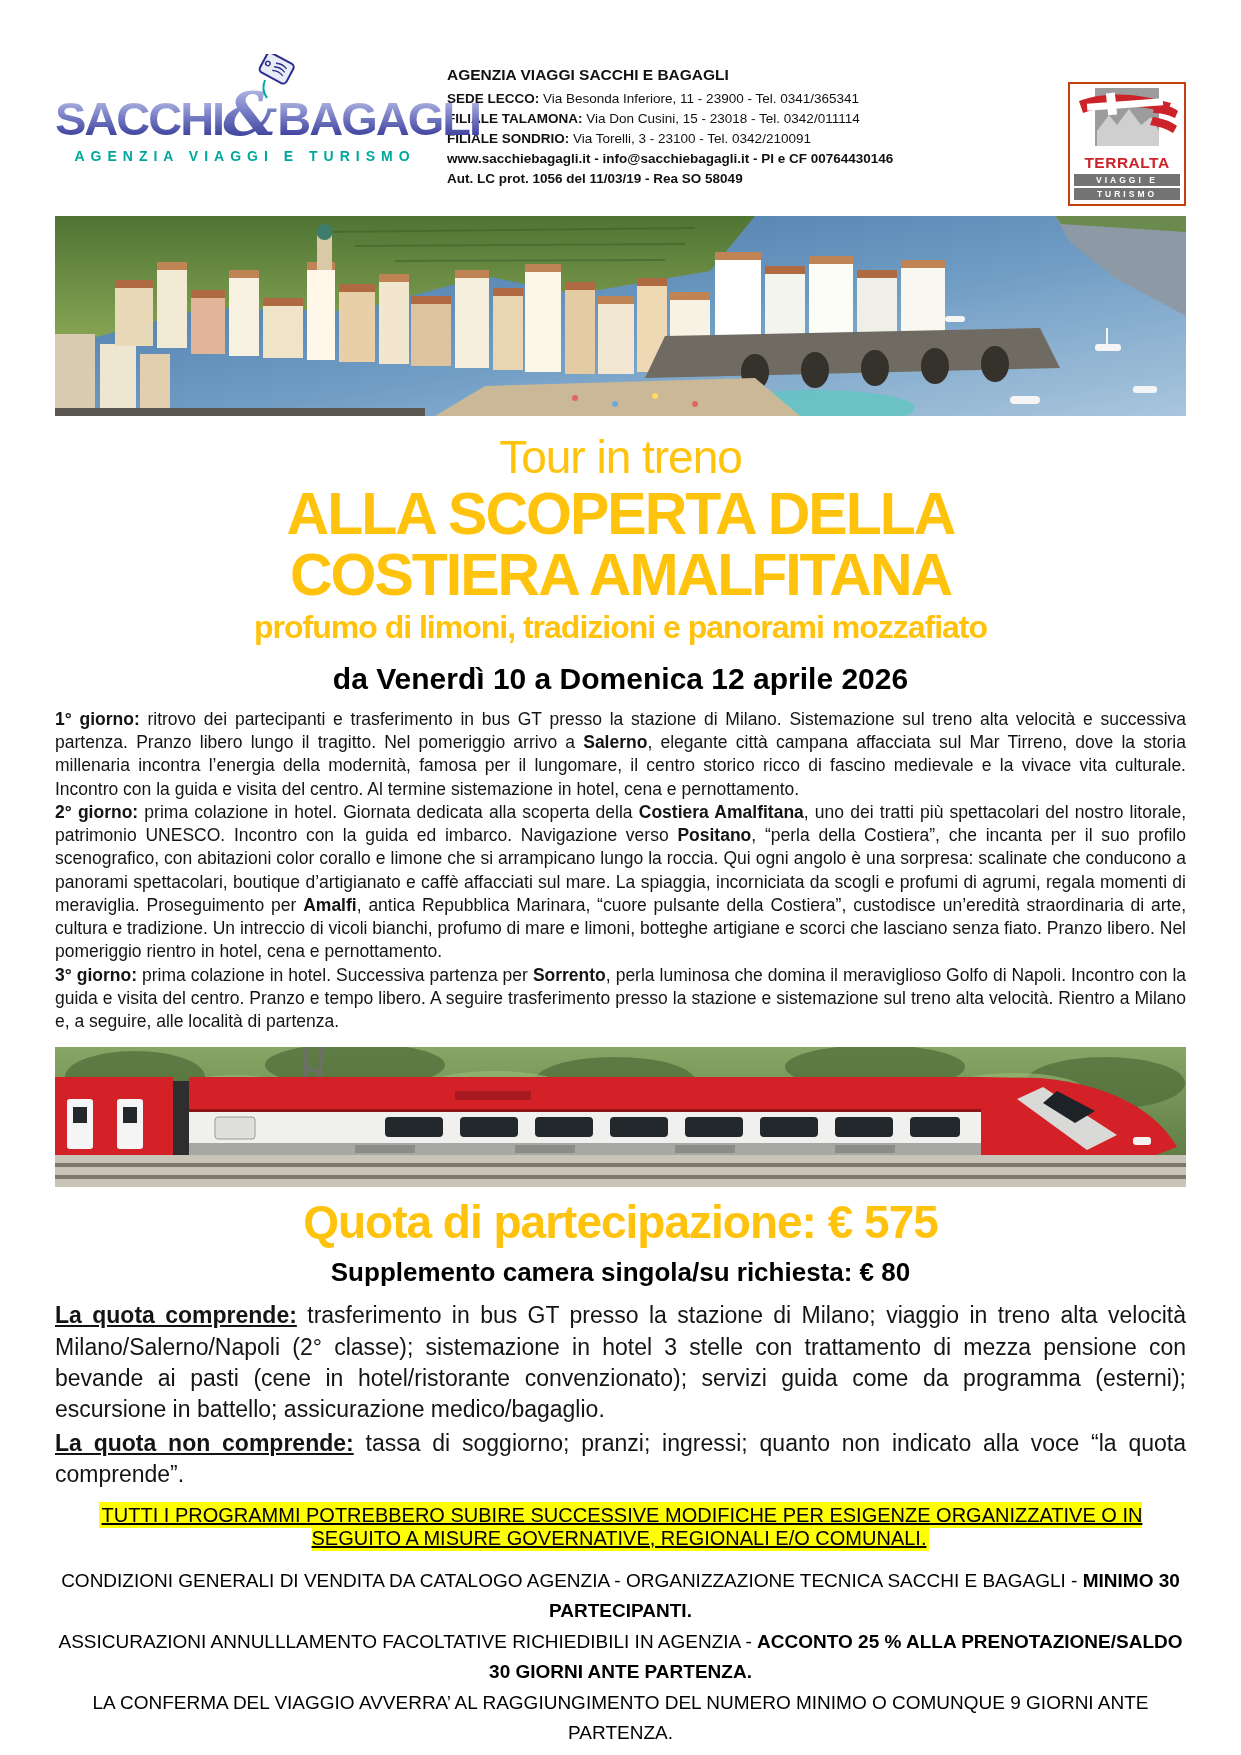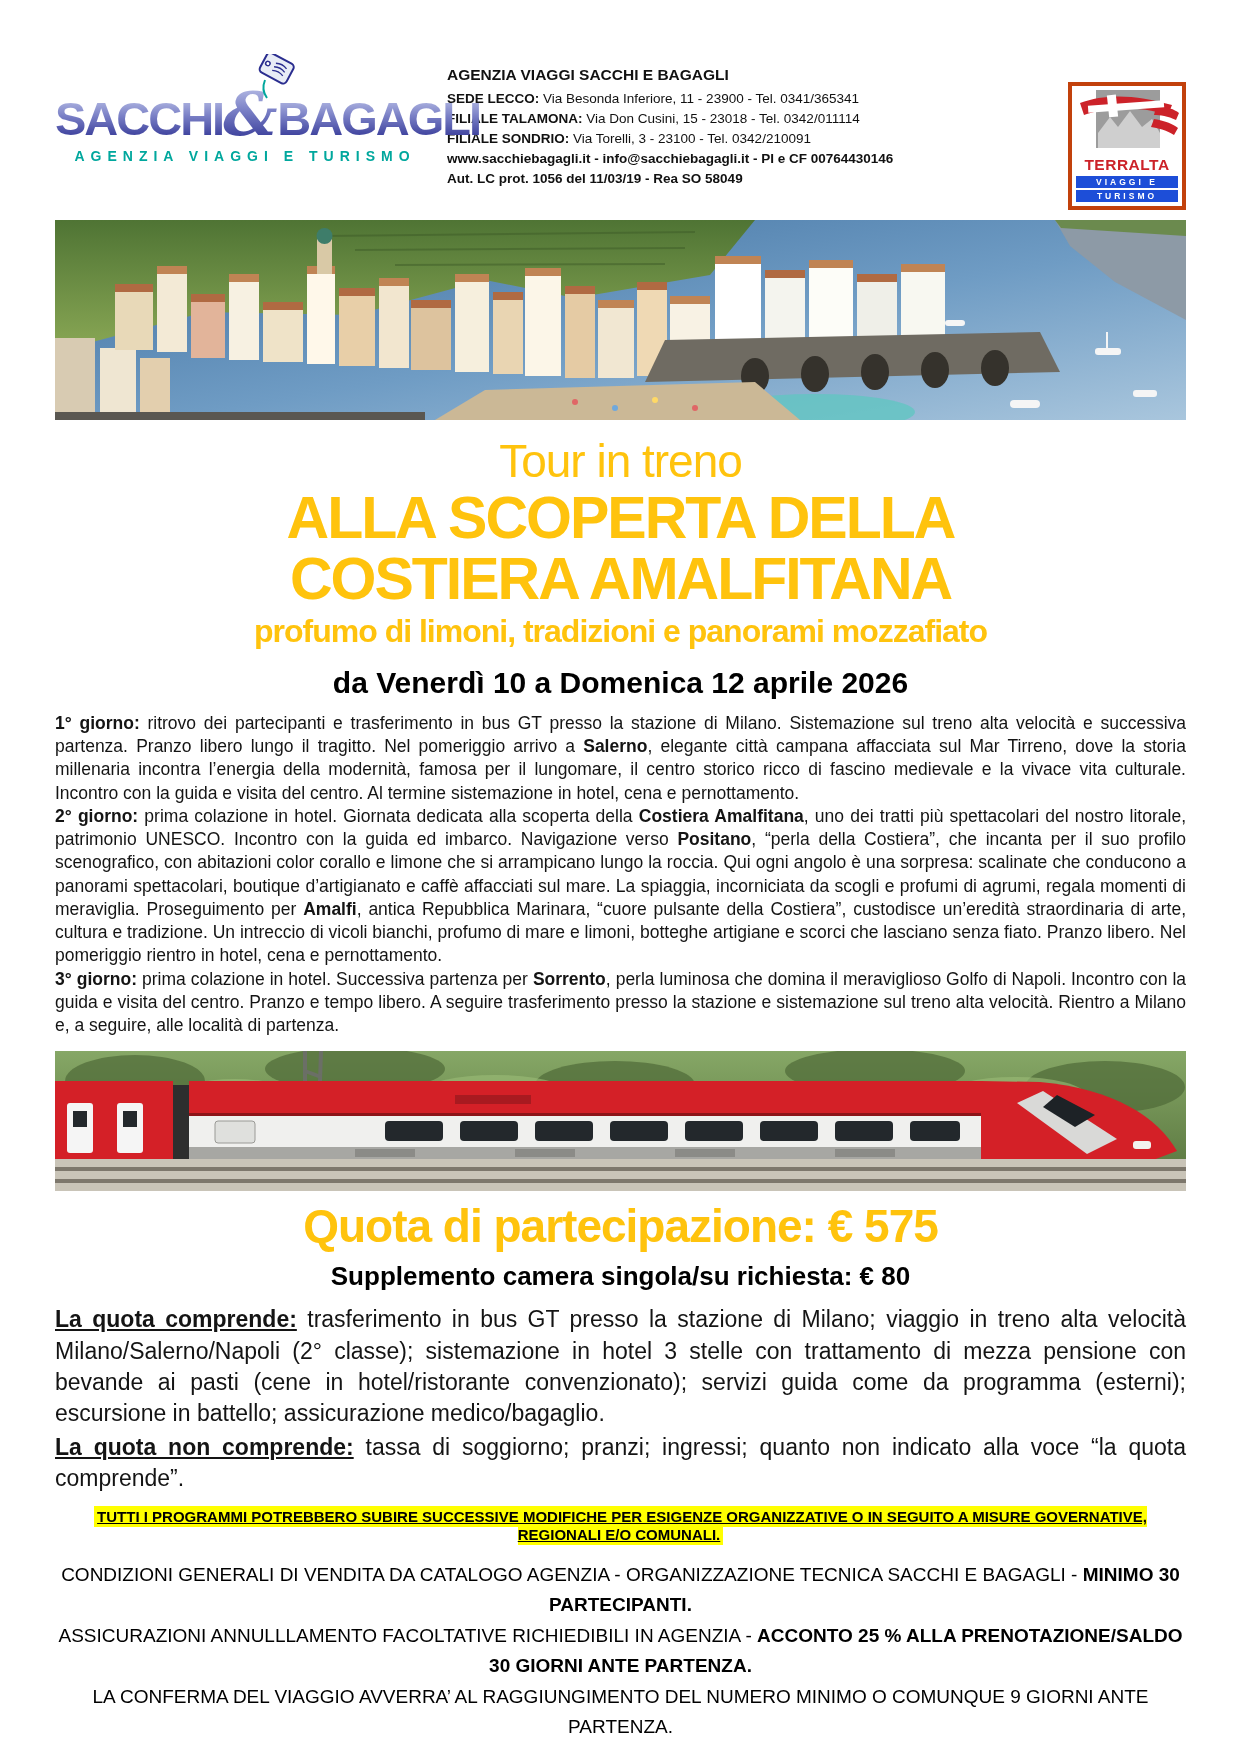--- a/index.html
+++ b/index.html
@@ -21,40 +21,40 @@
       -webkit-background-clip:text; background-clip:text; color:transparent;
     }
   }
   .bn { font-size:47px; letter-spacing:-2px; }
   .amp { font-family:"DejaVu Serif",serif; font-style:italic; font-size:60px; }
   .brand-sub { color:#00a79d; font-weight:bold; font-size:14px; letter-spacing:6px; margin-top:4px; text-align:center; }
   .agency { margin-left:12px; width:478px; font-size:13.5px; line-height:1.48; color:#111; padding-top:10px; }
   .agency-title { font-size:15.5px; font-weight:bold; margin-bottom:2px; }
   .b { font-weight:bold; }
   .u { text-decoration:underline; }
-  .terralta { margin-left:auto; width:118px; border:4px solid #c2410c; padding:3px 4px 4px; text-align:center; margin-top:28px; background:#fff; }
+  .terralta { margin-left:auto; width:118px; border:2px solid #c2410c; padding:3px 4px 4px; text-align:center; margin-top:28px; background:#fff; }
   .t-name { color:#cc2229; font-weight:800; font-size:15.5px; letter-spacing:.5px; margin-top:1px; }
-  .t-bar { background:#1d4ed8; color:#fff; font-weight:bold; font-size:8.5px; letter-spacing:3px; margin-top:2px; padding:1px 0; }
+  .t-bar { background:#737373; color:#fff; font-weight:bold; font-size:8.5px; letter-spacing:3px; margin-top:2px; padding:1px 0; }
   
   .hero { display:block; margin-top:10px; }
   .train { display:block; margin-top:14px; }
   
   .yellow { color:#ffc30d; }
   .kicker { text-align:center; font-weight:400; font-size:46px; letter-spacing:-1px; margin-top:14px; }
   .h-big { text-align:center; font-weight:800; font-size:59px; letter-spacing:-2px; line-height:1.04; }
   .h-sub { text-align:center; font-weight:800; font-size:32px; letter-spacing:-1px; margin-top:2px; }
   .date { text-align:center; font-weight:bold; font-size:30px; color:#000; margin-top:16px; }
   
   .body-text { margin-top:12px; font-size:17.5px; line-height:1.33; text-align:justify; }
   .includes { margin-top:12px; font-size:23px; line-height:1.36; text-align:justify; }
   .includes p + p { margin-top:2px; }
   .quota { text-align:center; font-weight:800; font-size:46px; letter-spacing:-1px; margin-top:8px; }
   .suppl { text-align:center; font-weight:bold; font-size:26px; color:#000; margin-top:8px; }
   .notice-wrap { text-align:center; margin-top:14px; }
-  .notice { display:inline; background:#ffff00; font-weight:bold; font-size:15px; text-decoration:underline; padding:2px 3px; color:#000; }
+  .notice { display:inline; background:#ffff00; font-weight:normal; font-size:20px; text-decoration:underline; padding:2px 3px; color:#000; }
   .footer { margin-top:16px; text-align:center; font-size:19px; line-height:1.6; color:#000; }
 </style>
 </head>
 <body>
 
 <div class="page">
 
   <div class="header">
 
     <div class="brand">

